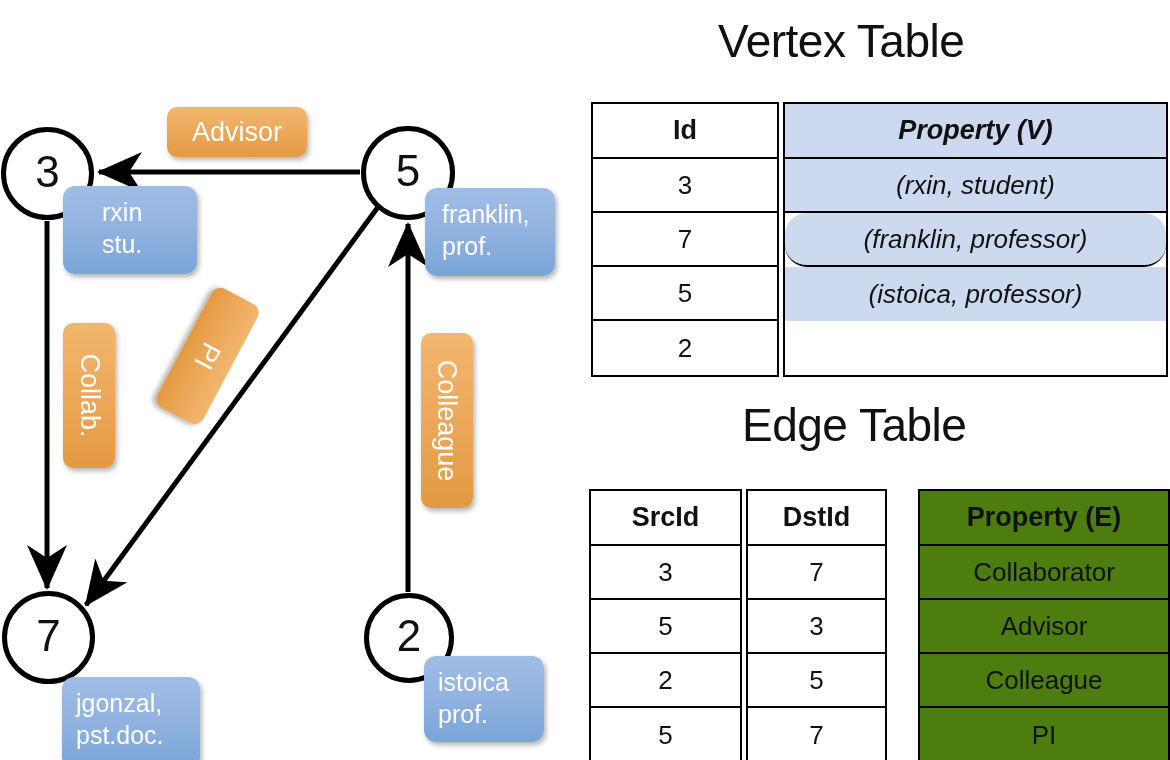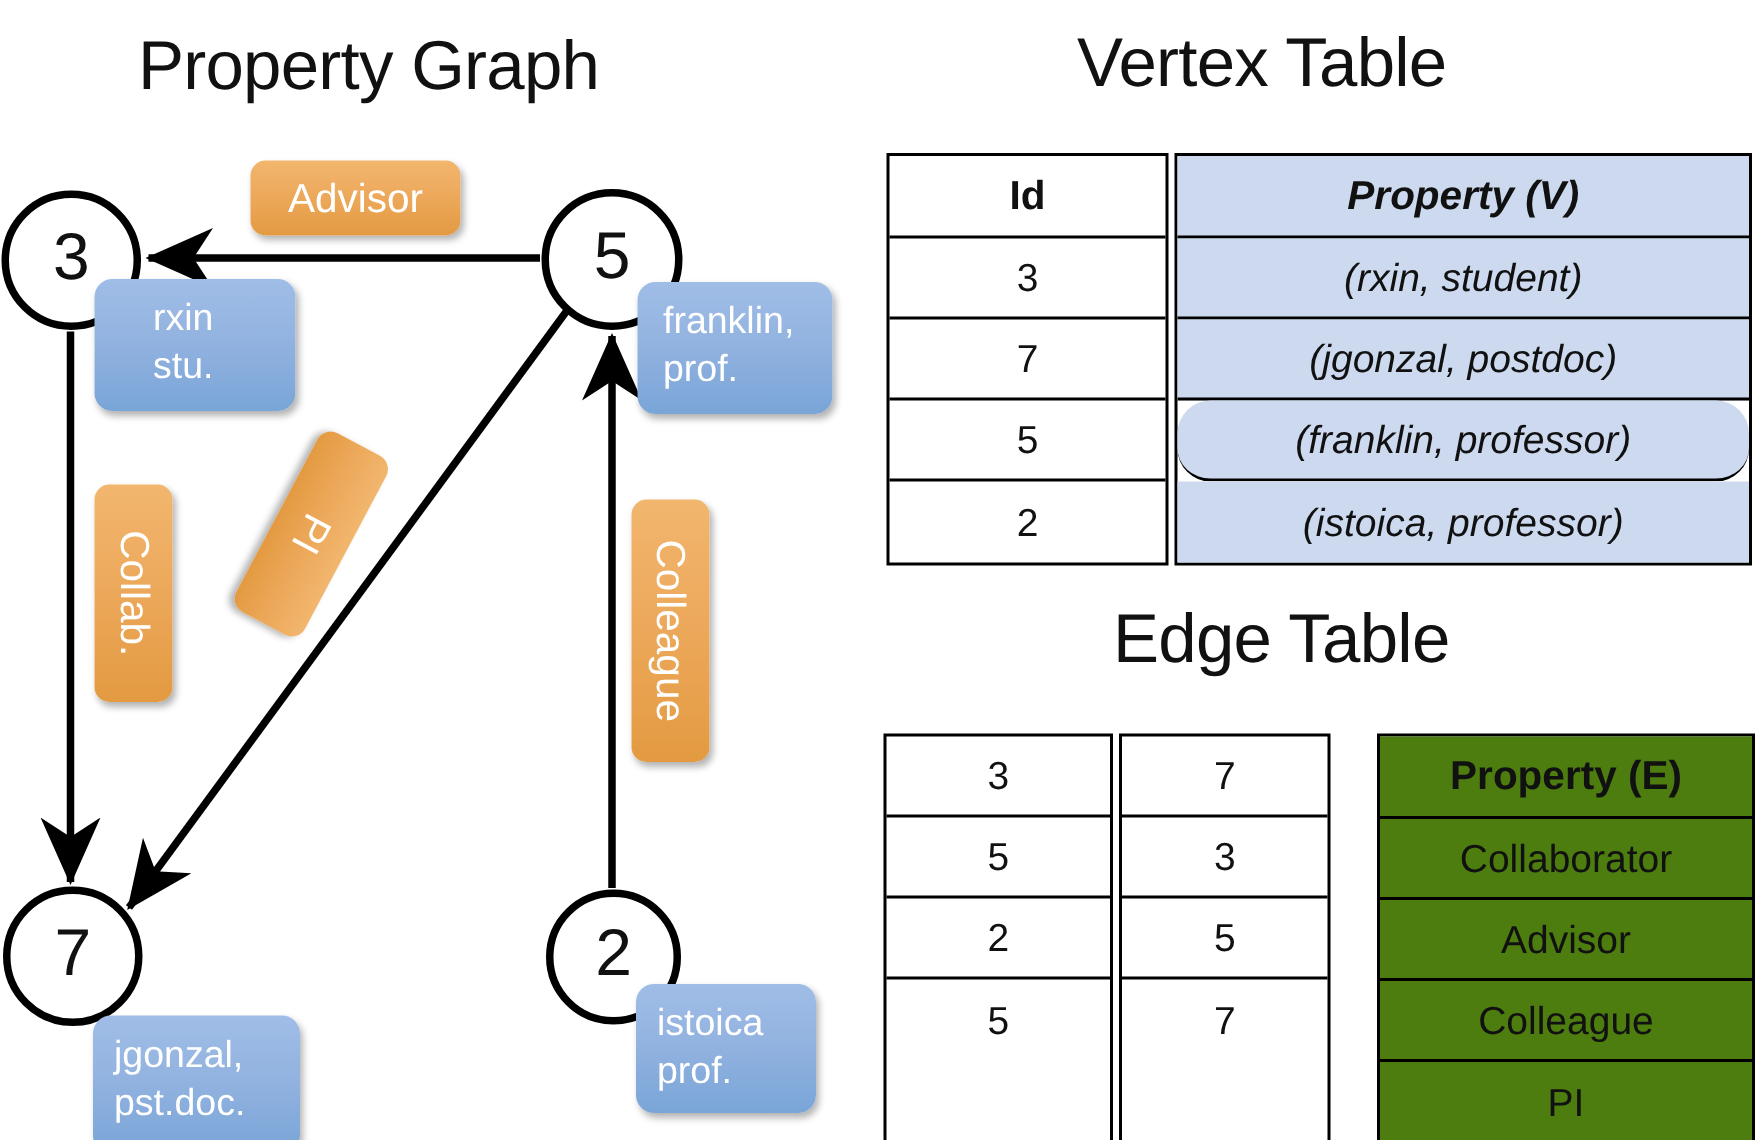--- a/index.html
+++ b/index.html
@@ -117,21 +117,20 @@
   .cell:last-child { border-bottom: none; }
   .cell.head { font-weight: bold; font-size: 27px; }
   .fill-blue   { background: #ccd9ef; }
   .fill-orange { background: #4d7c0f; }
 </style>
 </head>
 <body>
 
 <div id="graph-panel">
 
-  <div class="title" id="graph-title">Property Graph</div>
 
   <svg id="graph-svg" viewBox="0 0 585 760">
     <defs>
       <marker id="ah" markerWidth="10" markerHeight="10" refX="8.6" refY="4" orient="auto" markerUnits="strokeWidth">
         <path d="M0,0 L9,4 L0,8 L2.6,4 Z" fill="#000"></path>
       </marker>
     </defs>
 
     <line x1="360" y1="172" x2="99" y2="172" stroke="#000" stroke-width="5" marker-end="url(#ah)"></line>
 
@@ -198,38 +197,39 @@
     <div class="cell head" style="height:55px;">Id</div>
     <div class="cell" style="height:54px;">3</div>
     <div class="cell" style="height:54px;">7</div>
     <div class="cell" style="height:54px;">5</div>
     <div class="cell" style="height:54px;">2</div>
   </div>
 
   <div class="col" style="width:385px;font-style:italic;">
     <div class="cell head fill-blue" style="height:55px;">Property (V)</div>
     <div class="cell fill-blue" style="height:54px;">(rxin, student)</div>
-    <div class="cell fill-blue" style="height:54px;">(jgonzal, postdoc)</div>
     <div class="cell fill-blue" style="height:54px;border-radius:22px;">(franklin, professor)</div>
     <div class="cell fill-blue" style="height:54px;">(istoica, professor)</div>
   </div>
 </div>
 
 <div class="title" id="edge-title">Edge Table</div>
 
 <div class="tbl" id="edge-table" style="left:589px; top:489px;">
 
   <div class="col" style="width:153px;">
+    <div class="cell head" style="height:55px;">SrcId</div>
     <div class="cell" style="height:54px;">3</div>
     <div class="cell" style="height:54px;">5</div>
     <div class="cell" style="height:54px;">2</div>
     <div class="cell" style="height:54px;">5</div>
   </div>
 
   <div class="col" style="width:141px;">
+    <div class="cell head" style="height:55px;">DstId</div>
     <div class="cell" style="height:54px;">7</div>
     <div class="cell" style="height:54px;">3</div>
     <div class="cell" style="height:54px;">5</div>
     <div class="cell" style="height:54px;">7</div>
   </div>
 
   <div class="col" style="width:252px; margin-left:31px;">
     <div class="cell head fill-orange" style="height:55px;">Property (E)</div>
     <div class="cell fill-orange" style="height:54px;">Collaborator</div>
     <div class="cell fill-orange" style="height:54px;">Advisor</div>

